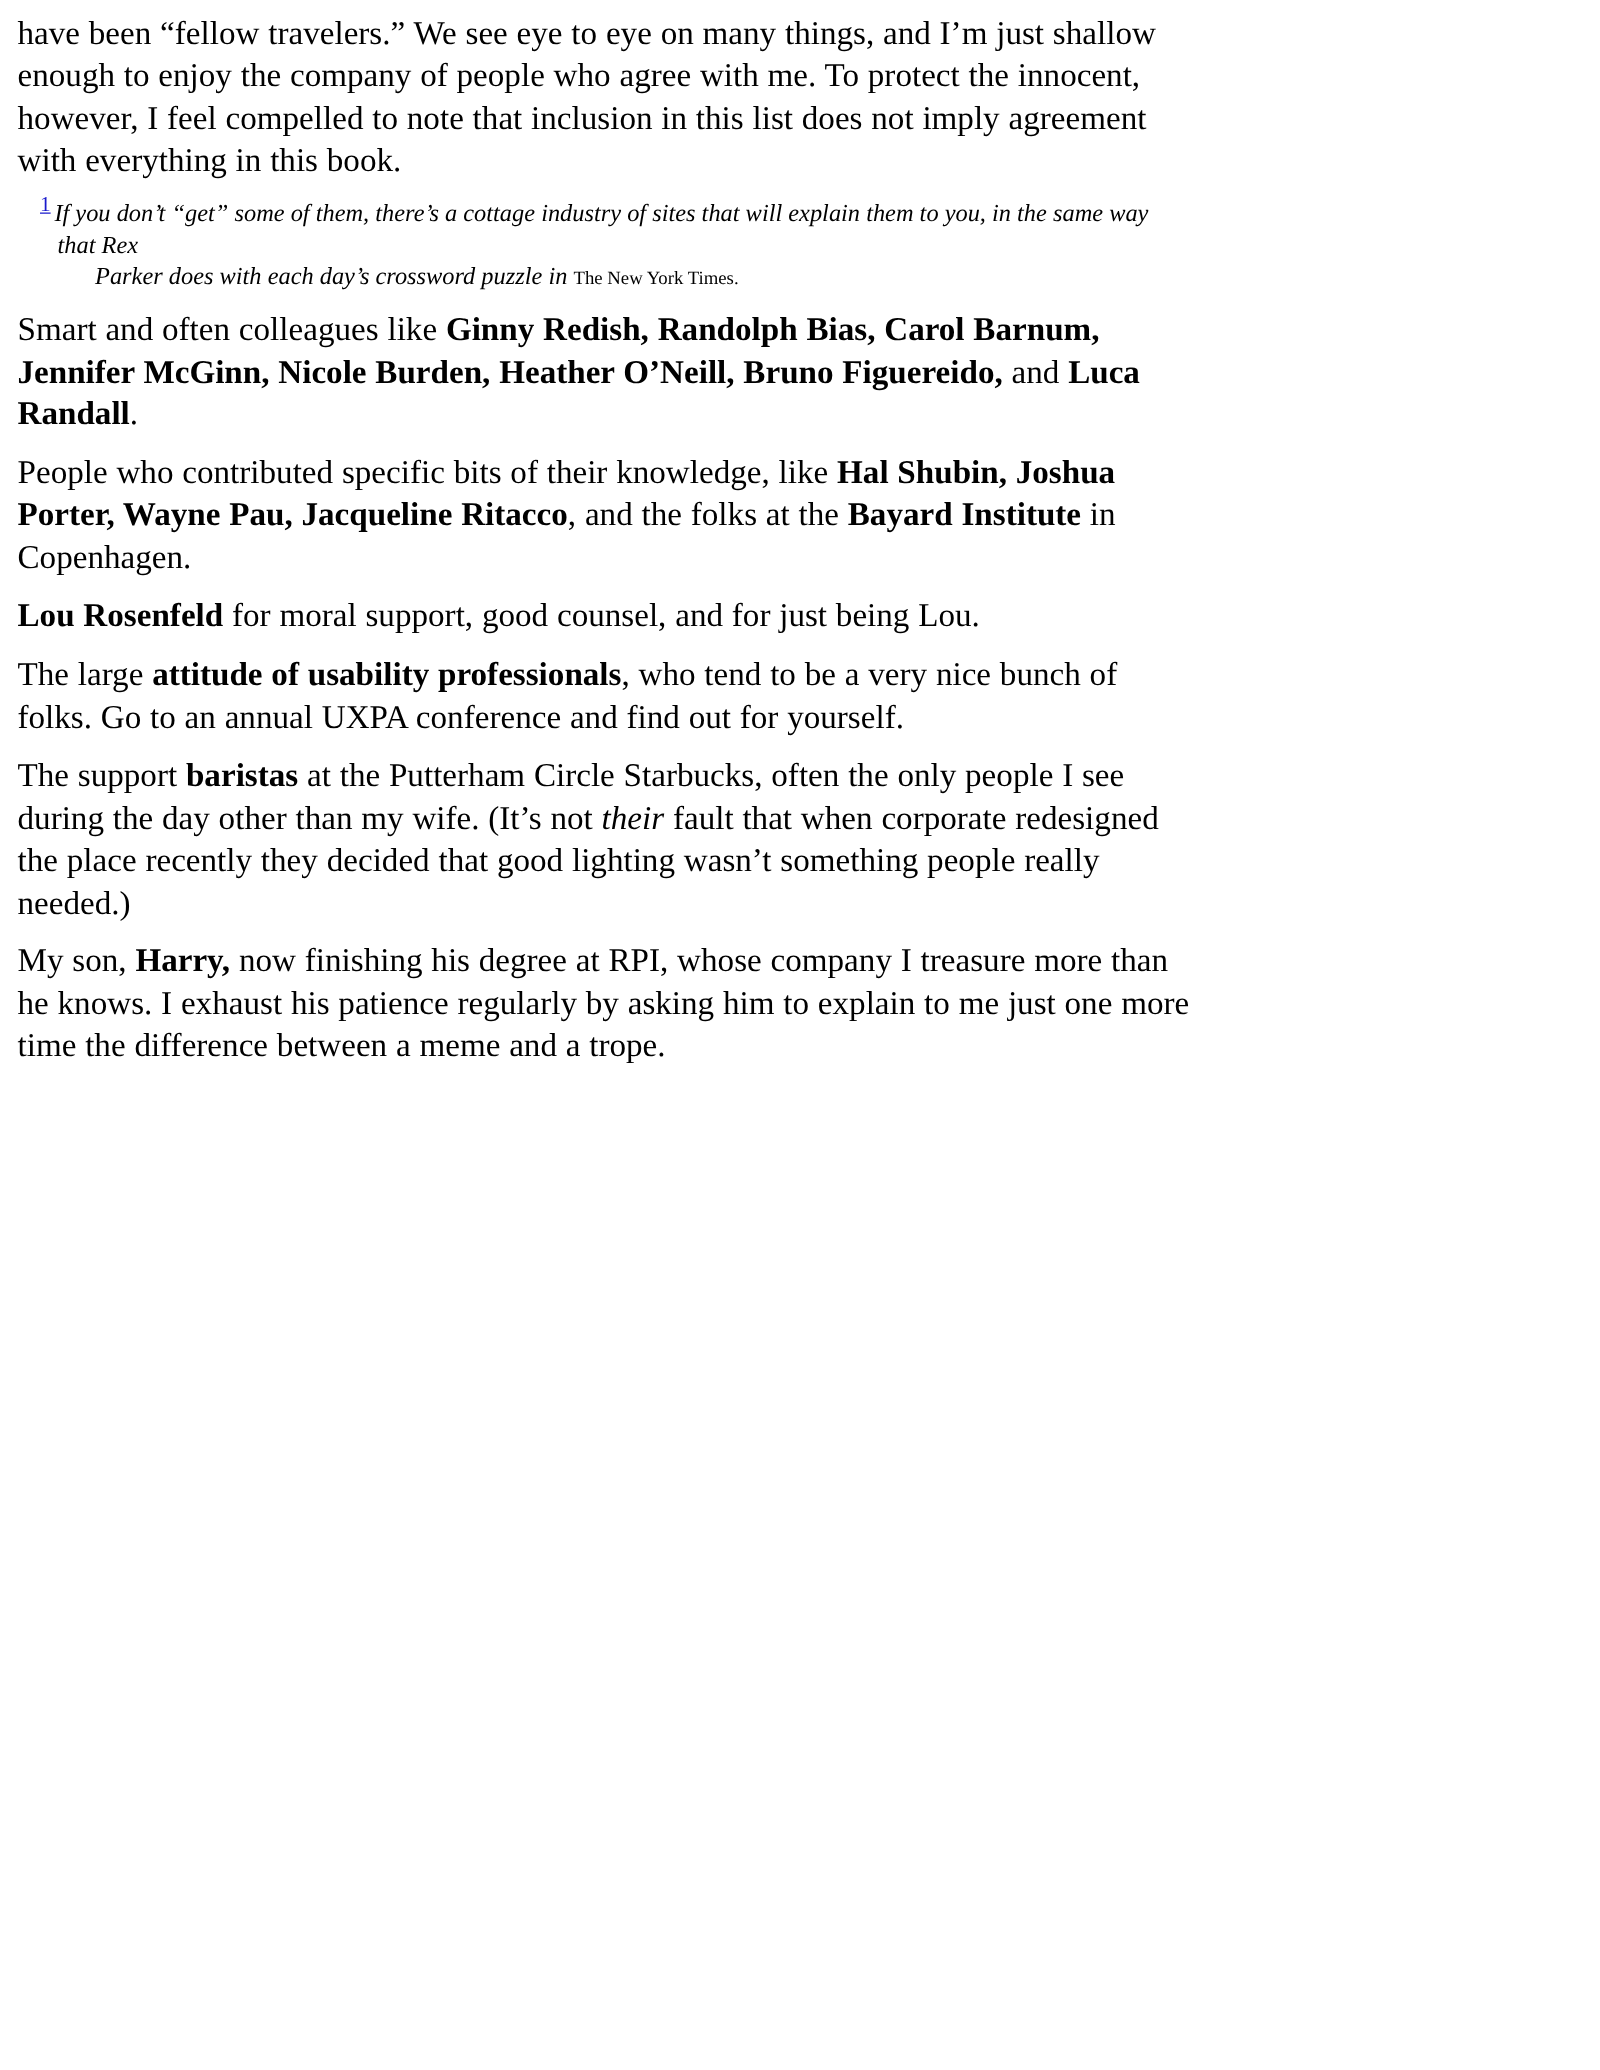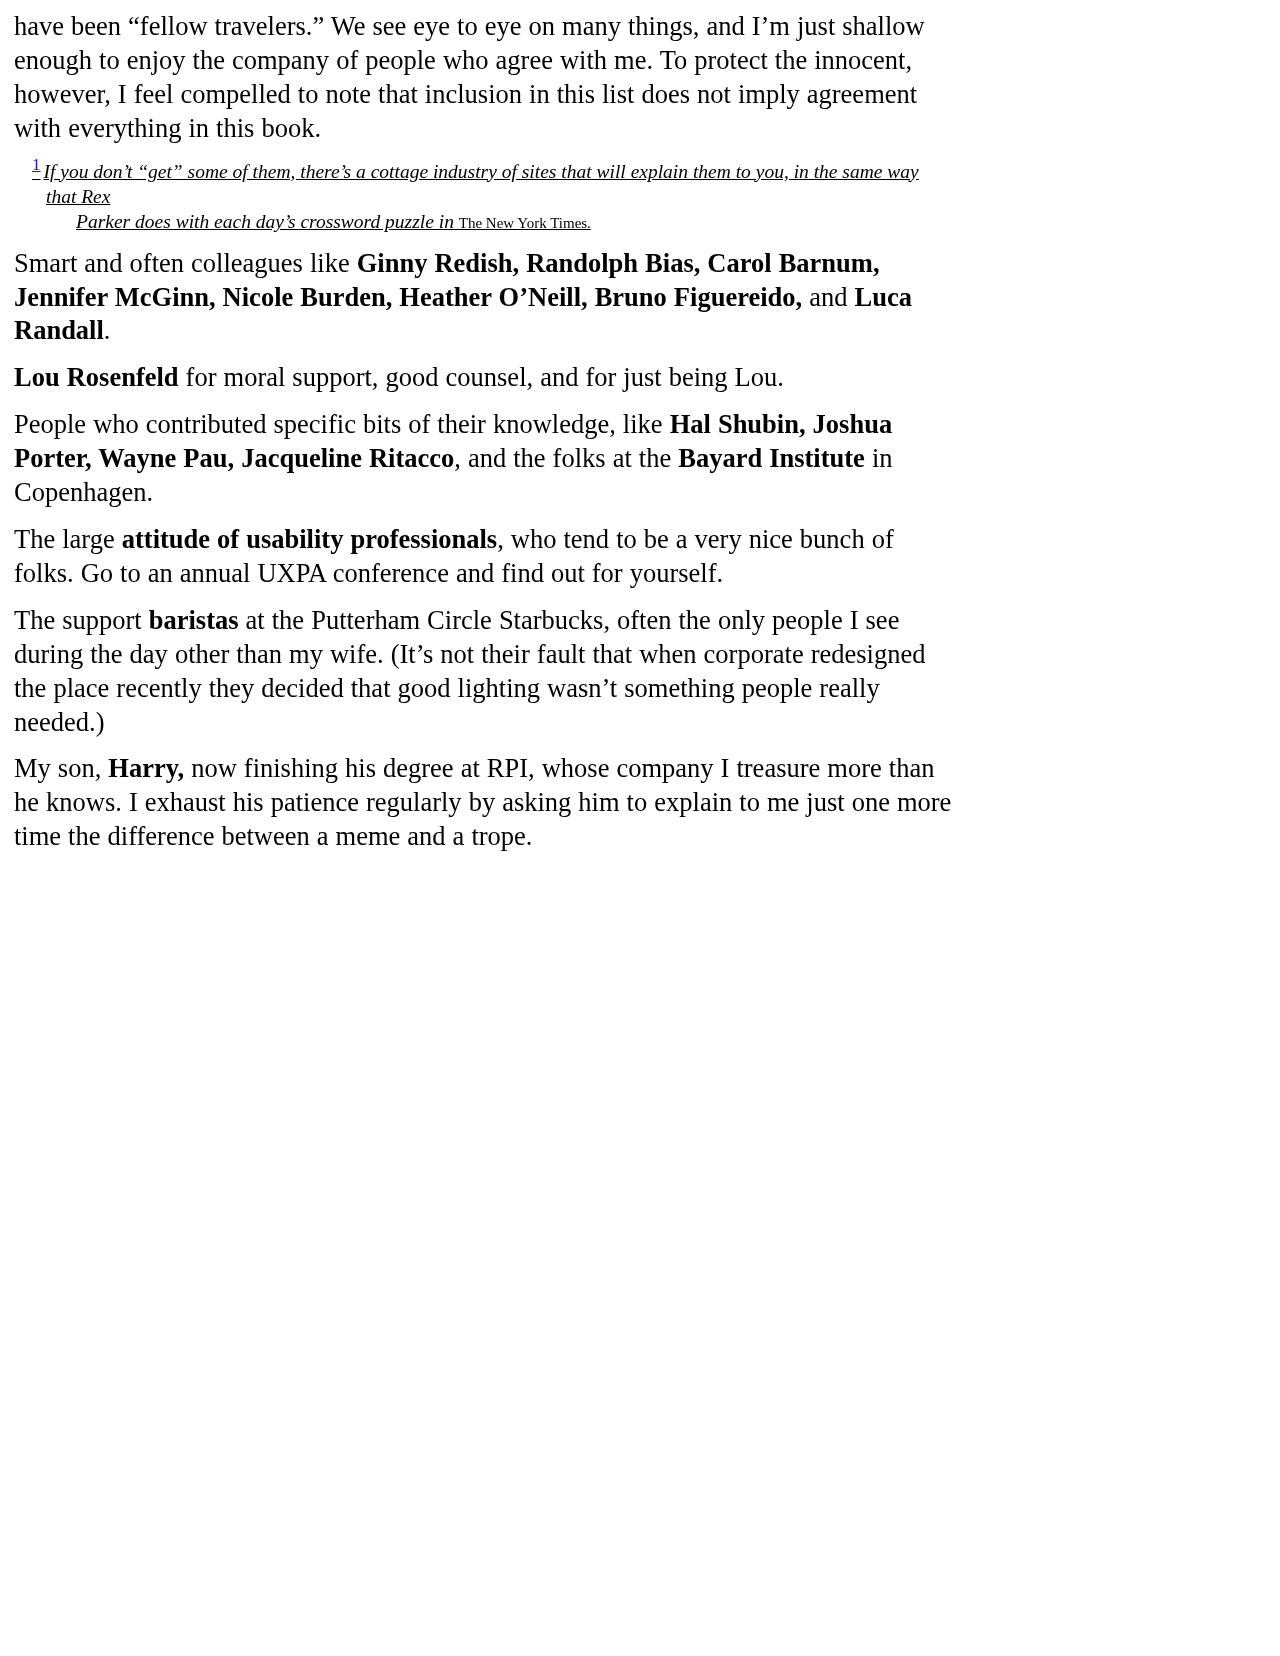--- a/index.html
+++ b/index.html
@@ -26,20 +26,21 @@
     text-align: left;
     word-spacing: 0.4px;
   }
   p.first-para {
     margin-top: 0;
   }
   .bold {
     font-weight: bold;
   }
   .italic {
+    font-style: italic;
   }
   a.link {
     color: #000000;
     text-decoration: underline;
   }
   sup.fn-ref {
     font-size: 0.62em;
     vertical-align: super;
     line-height: 0;
   }
@@ -47,21 +48,20 @@
     color: #1a1acc;
     text-decoration: underline;
   }
   .footnote {
     font-size: 19.5px;
     line-height: 1.3;
     font-style: italic;
     margin: 2px 0 12px 0;
     padding-left: 32px;
     text-indent: -0px;
-    text-decoration: underline;
   }
   .footnote .fn-num {
     color: #1a1acc;
     font-style: normal;
     text-decoration: underline;
     font-size: 17px;
     vertical-align: super;
     line-height: 0;
     margin-left: -14px;
     padding-right: 3px;
@@ -88,25 +88,25 @@
   <div class="footnote">
     <span class="fn-num">1</span><span>If you don’t “get” some of them, there’s a cottage industry of sites that will explain them to you, in the same way that Rex</span>
     <span class="fn-line2"><span>Parker does with each day’s crossword puzzle in </span><span class="roman">The New York Times.</span></span>
   </div>
 
   <p class="body-para">
     <span>Smart and often colleagues like </span><span class="bold">Ginny Redish, Randolph Bias, Carol Barnum, Jennifer McGinn, Nicole Burden, Heather O’Neill, Bruno Figuereido,</span><span> and </span><span class="bold">Luca Randall</span><span>.</span>
   </p>
 
   <p class="body-para">
-    <span class="bold">Lou Rosenfeld</span><span> for moral support, good counsel, and for just being Lou.</span>
+    <span>People who contributed specific bits of their knowledge, like </span><span class="bold">Hal Shubin, Joshua Porter, Wayne Pau, Jacqueline Ritacco</span><span>, and the folks at the </span><span class="bold">Bayard Institute</span><span> in Copenhagen.</span>
   </p>
 
   <p class="body-para">
-    <span>People who contributed specific bits of their knowledge, like </span><span class="bold">Hal Shubin, Joshua Porter, Wayne Pau, Jacqueline Ritacco</span><span>, and the folks at the </span><span class="bold">Bayard Institute</span><span> in Copenhagen.</span>
+    <span class="bold">Lou Rosenfeld</span><span> for moral support, good counsel, and for just being Lou.</span>
   </p>
 
 
   <p class="body-para">
     <span>The large </span><span class="bold">attitude of usability professionals</span><span>, who tend to be a very nice bunch of folks. Go to an annual UXPA conference and find out for yourself.</span>
   </p>
 
   <p class="body-para">
     <span>The support </span><span class="bold">baristas</span><span> at the Putterham Circle Starbucks, often the only people I see during the day other than my wife. (It’s not </span><span class="italic">their</span><span> fault that when corporate redesigned the place recently they decided that good lighting wasn’t something people really needed.)</span>
   </p>

